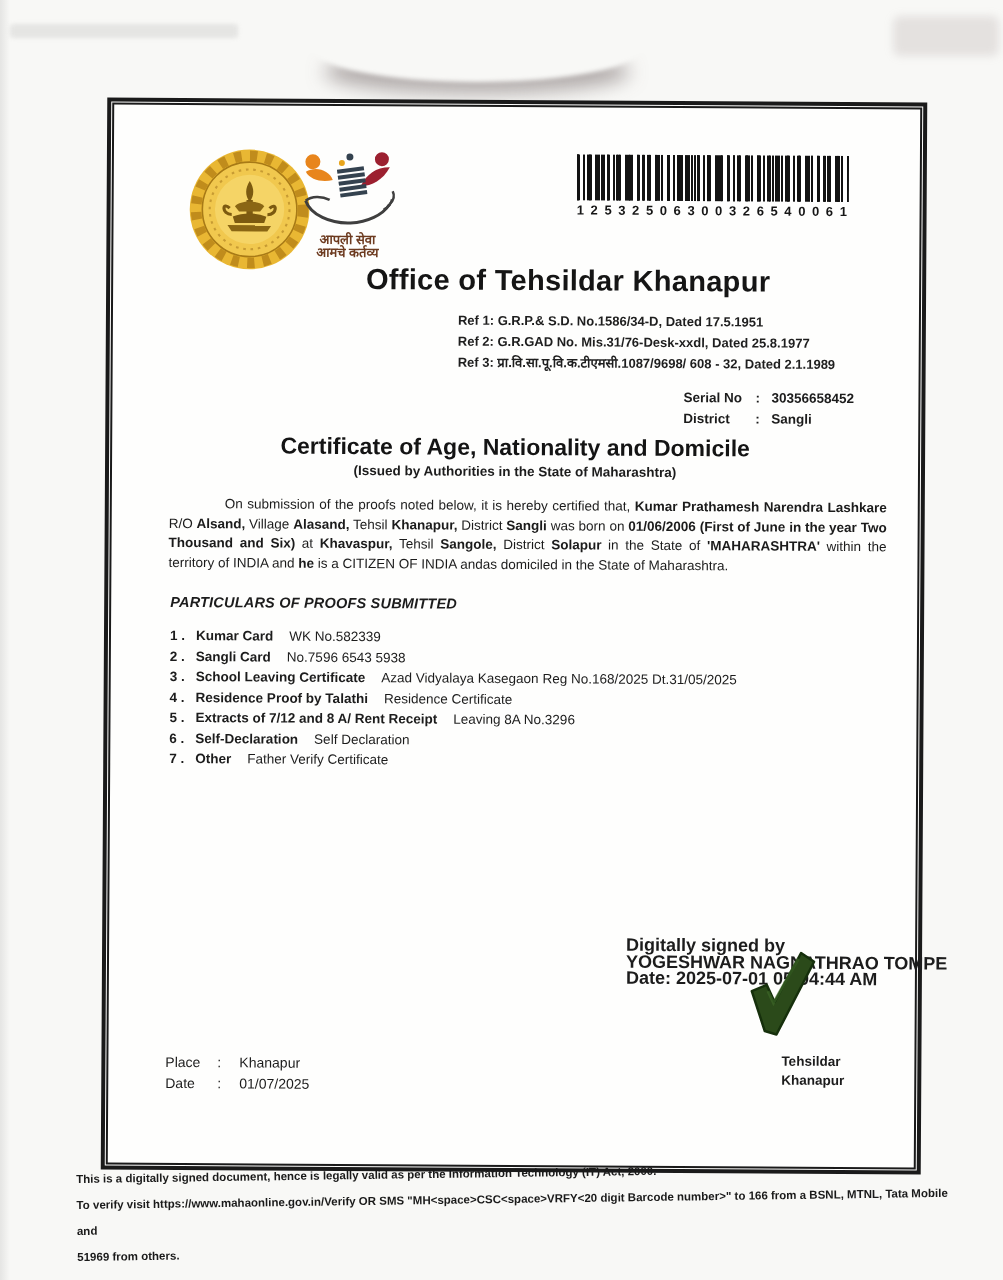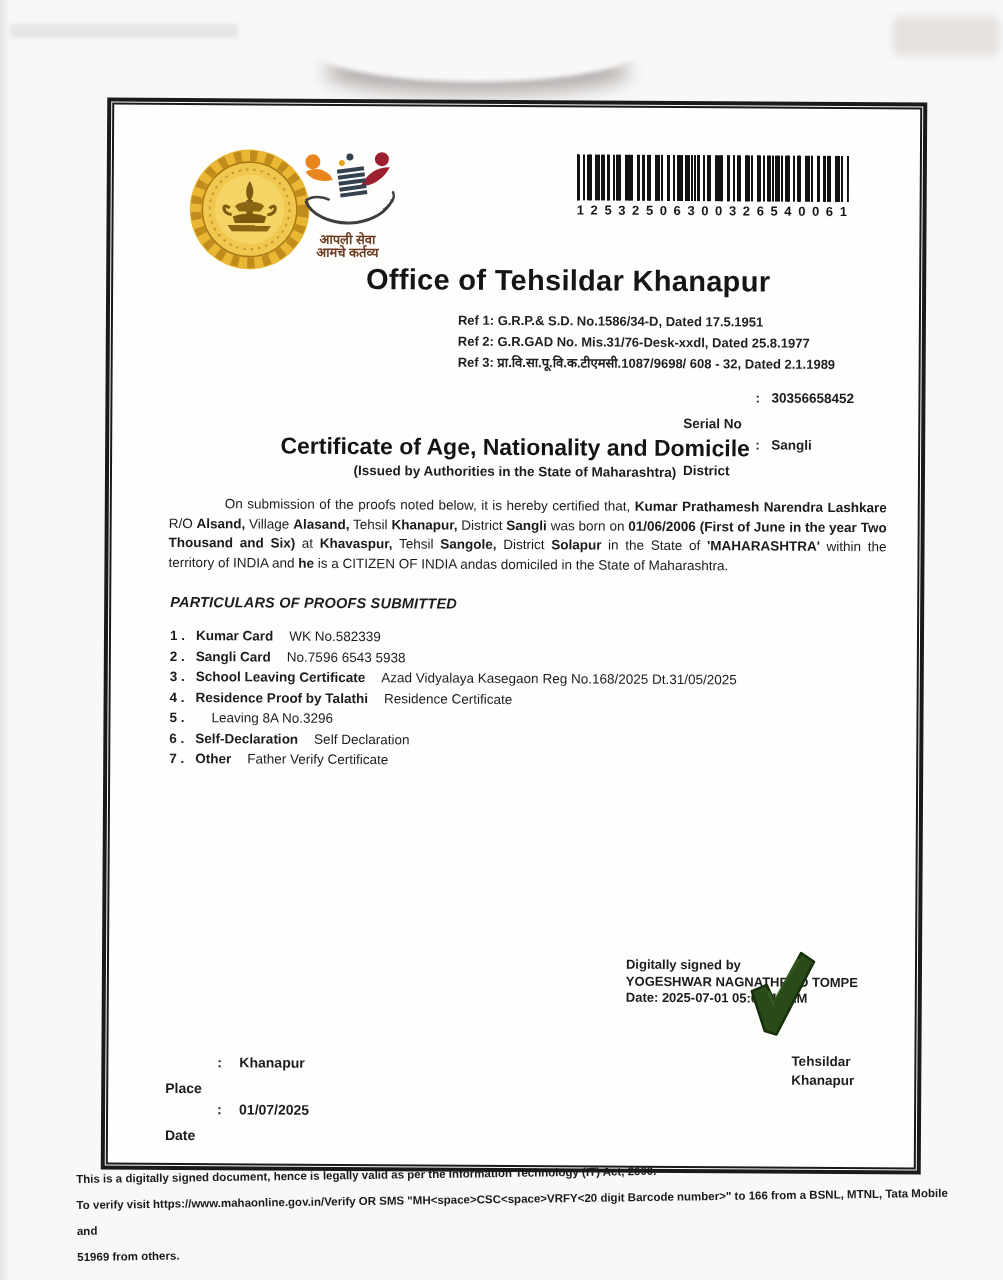--- a/index.html
+++ b/index.html
@@ -37,44 +37,44 @@
   .barcode-digits{font-size:13px;font-weight:bold;letter-spacing:1.5px;margin-top:2px;
      white-space:nowrap;text-align:center;color:#161616;}
 
   .office-title{left:52px;top:160px;width:100%;text-align:center;
      font-size:29px;font-weight:bold;letter-spacing:.3px;color:#151515;}
 
   .refs{left:348px;top:206px;font-size:13px;font-weight:bold;line-height:21px;color:#1e1e1e;}
 
   .serial-block{left:574px;top:282px;font-size:13.5px;font-weight:bold;}
   .kv{display:flex;line-height:21px;}
-  .kv .k{width:72px;margin-top:26px;}
+  .kv .k{width:72px;}
   .kv .c{width:16px;}
 
   .cert-title{left:0;top:330px;width:100%;text-align:center;font-size:23px;font-weight:bold;color:#141414;}
   .cert-subtitle{left:0;top:360px;width:100%;text-align:center;font-size:13.5px;font-weight:bold;}
 
   .body-par{left:60px;top:392px;width:718px;font-size:13.5px;line-height:19.5px;
      text-align:justify;text-indent:56px;color:#1b1b1b;}
 
   .proofs-heading{left:62px;top:492px;font-size:14.5px;font-style:italic;font-weight:600;letter-spacing:.2px;}
 
   .proofs-list{left:62px;top:524px;font-size:13.5px;}
   .proof-row{display:flex;line-height:20.5px;white-space:nowrap;}
   .proof-row .n{font-weight:bold;width:26px;}
   .proof-row .lab{font-weight:bold;}
   .proof-row .val{margin-left:16px;}
 
-  .sig-block{left:520px;top:852px;font-size:13px;font-weight:bold;line-height:16.5px;white-space:nowrap;}
+  .sig-block{left:520px;top:832px;font-size:18px;font-weight:bold;line-height:16.5px;white-space:nowrap;}
   .check-icon{left:642px;top:843px;width:64px;height:88px;transform:rotate(7deg);}
 
-  .placedate{left:60px;top:950px;font-size:14px;font-weight:bold;}
+  .placedate{left:60px;top:950px;font-size:14px;font-weight:normal;}
   .placedate .kv .k{width:52px;}
   .placedate .kv .c{width:22px;}
-  .signatory{left:676px;top:946px;font-size:13.5px;font-weight:bold;line-height:19px;margin-left:10px;}
+  .signatory{left:676px;top:946px;font-size:13.5px;font-weight:bold;line-height:19px;}
 
   .disclaimer{position:absolute;left:76px;top:1166px;width:880px;font-size:11.5px;font-weight:600;
      color:#1a1a1a;transform:rotate(-0.8deg);transform-origin:0 0;line-height:26px;}
 </style>
 </head>
 <body>
 
 <div class="page">
   <div class="page-edge"></div>
   <div class="smudge-arc"></div>
@@ -179,20 +179,21 @@
         <span class="lab">School Leaving Certificate</span>
         <span class="val">Azad Vidyalaya Kasegaon Reg No.168/2025 Dt.31/05/2025</span>
       </div>
       <div class="proof-row">
         <span class="n">4 .</span>
         <span class="lab">Residence Proof by Talathi</span>
         <span class="val">Residence Certificate</span>
       </div>
       <div class="proof-row">
         <span class="n">5 .</span>
+        <span class="lab">Extracts of 7/12 and 8 A/ Rent Receipt</span>
         <span class="val">Leaving 8A No.3296</span>
       </div>
       <div class="proof-row">
         <span class="n">6 .</span>
         <span class="lab">Self-Declaration</span>
         <span class="val">Self Declaration</span>
       </div>
       <div class="proof-row">
         <span class="n">7 .</span>
         <span class="lab">Other</span>

